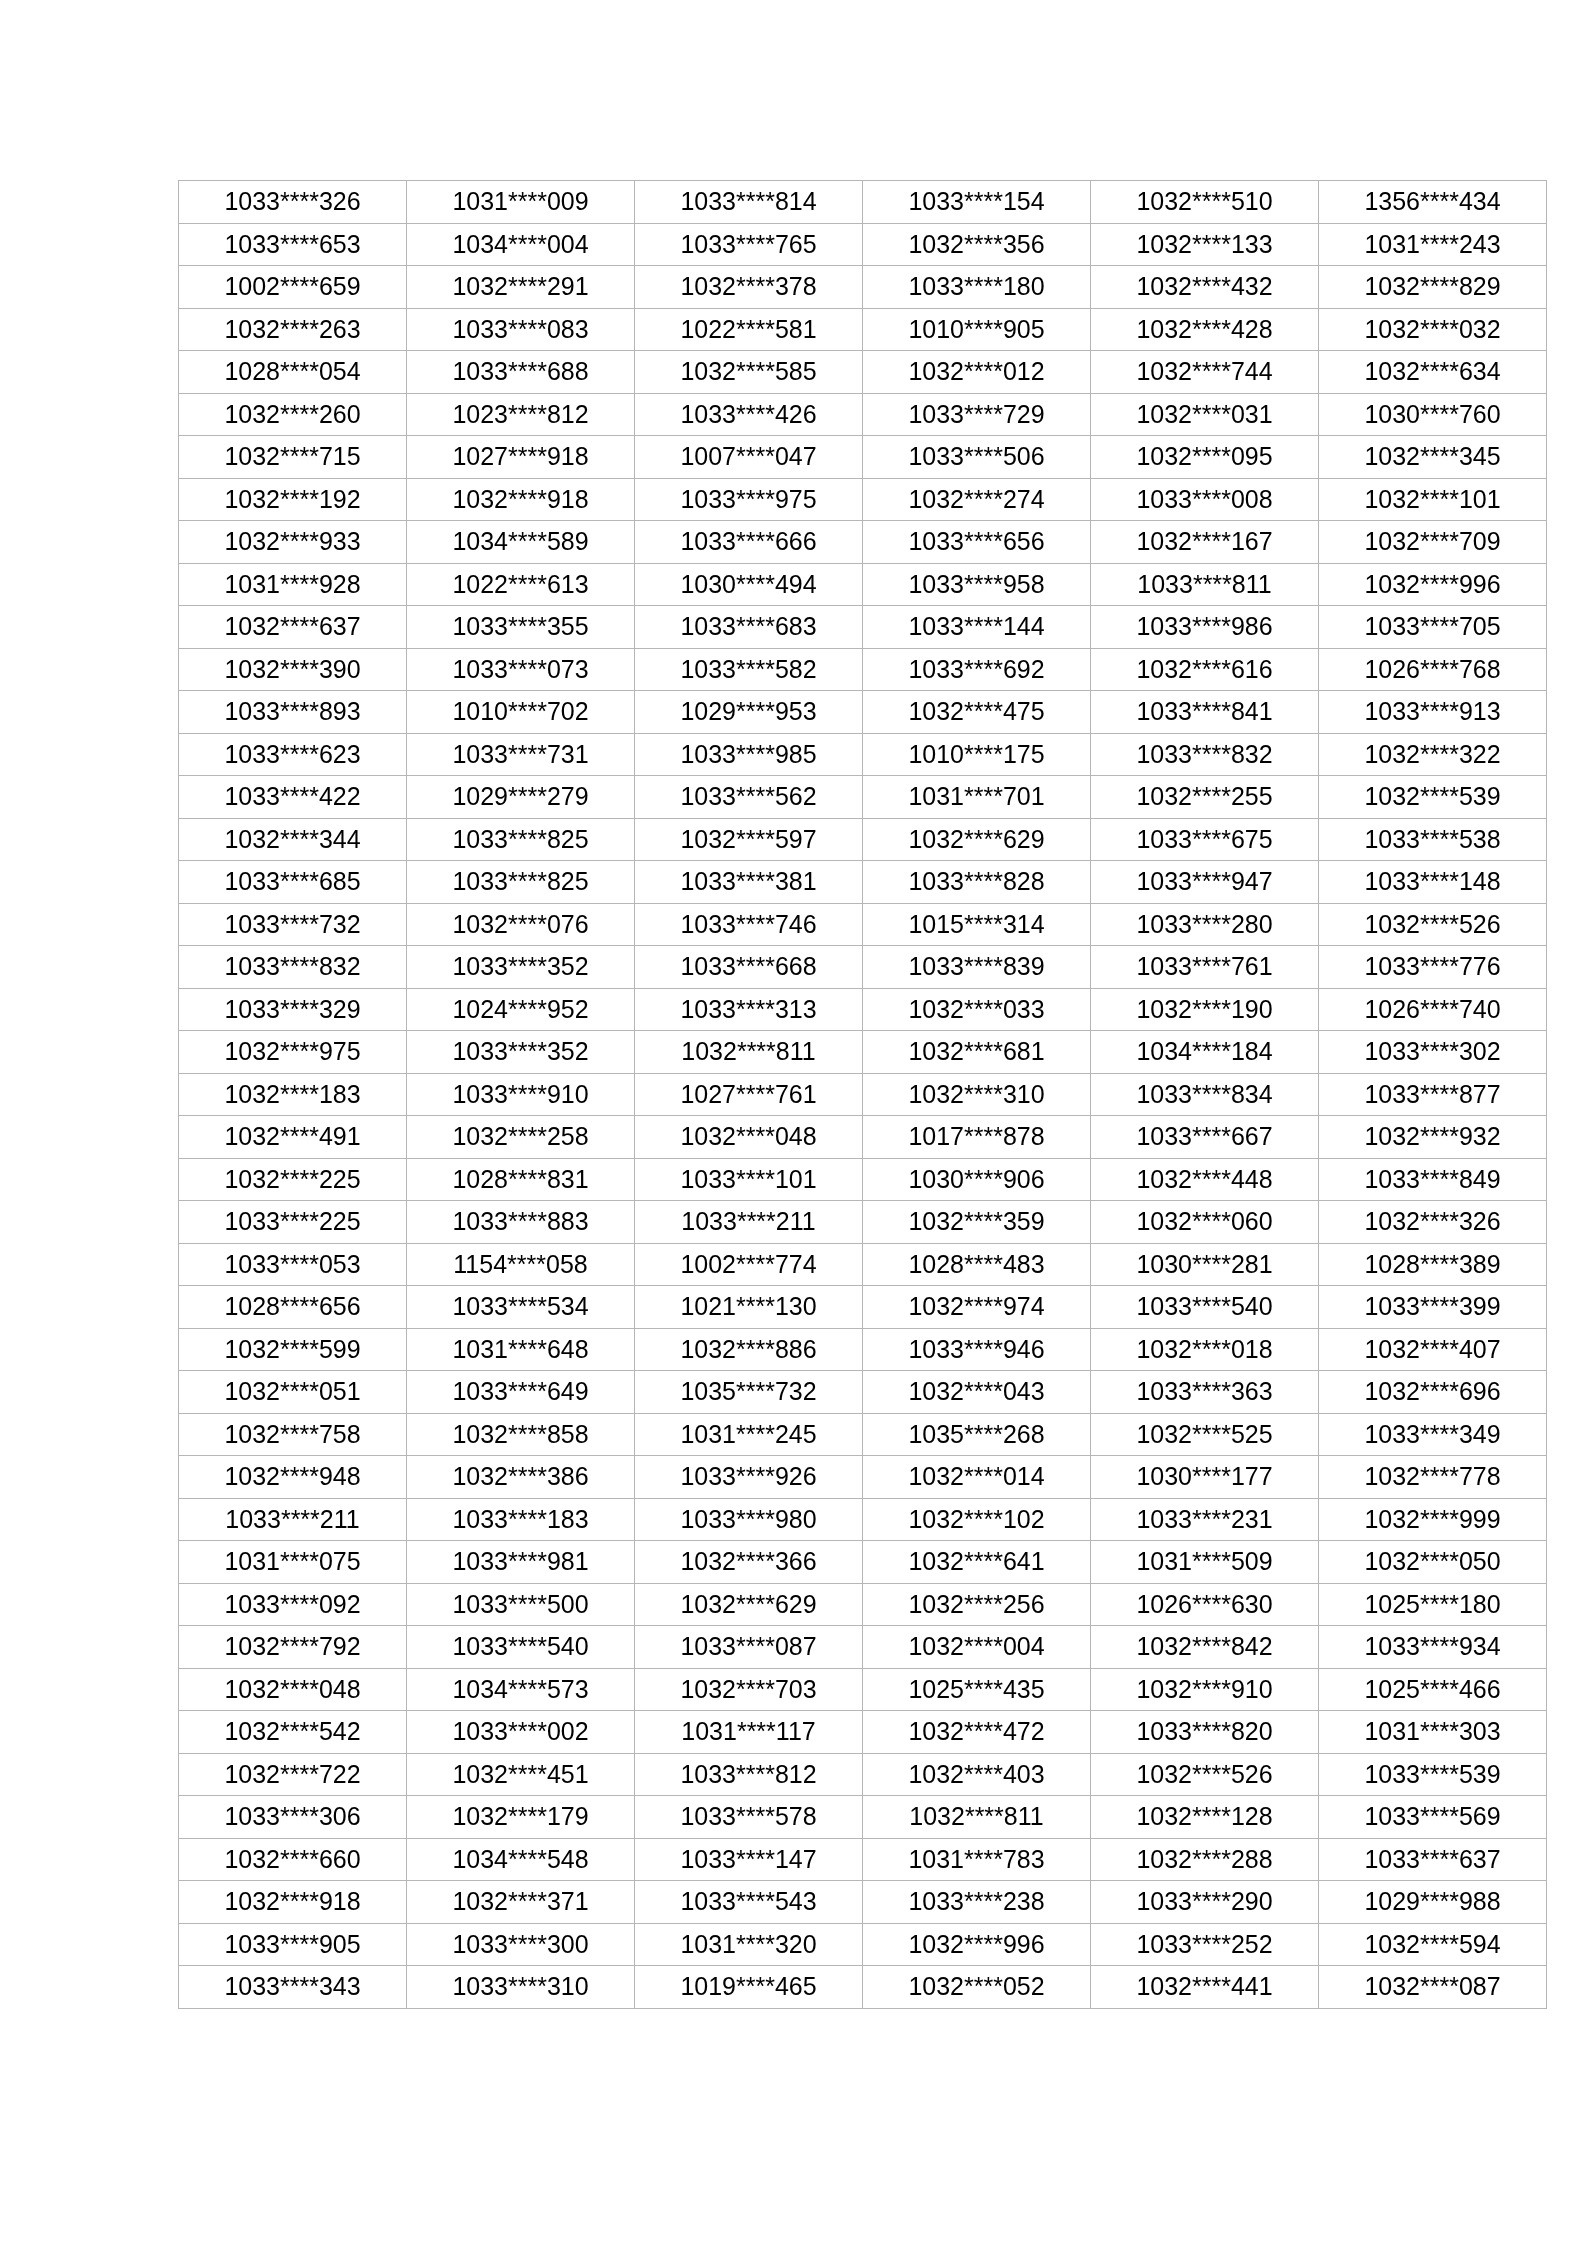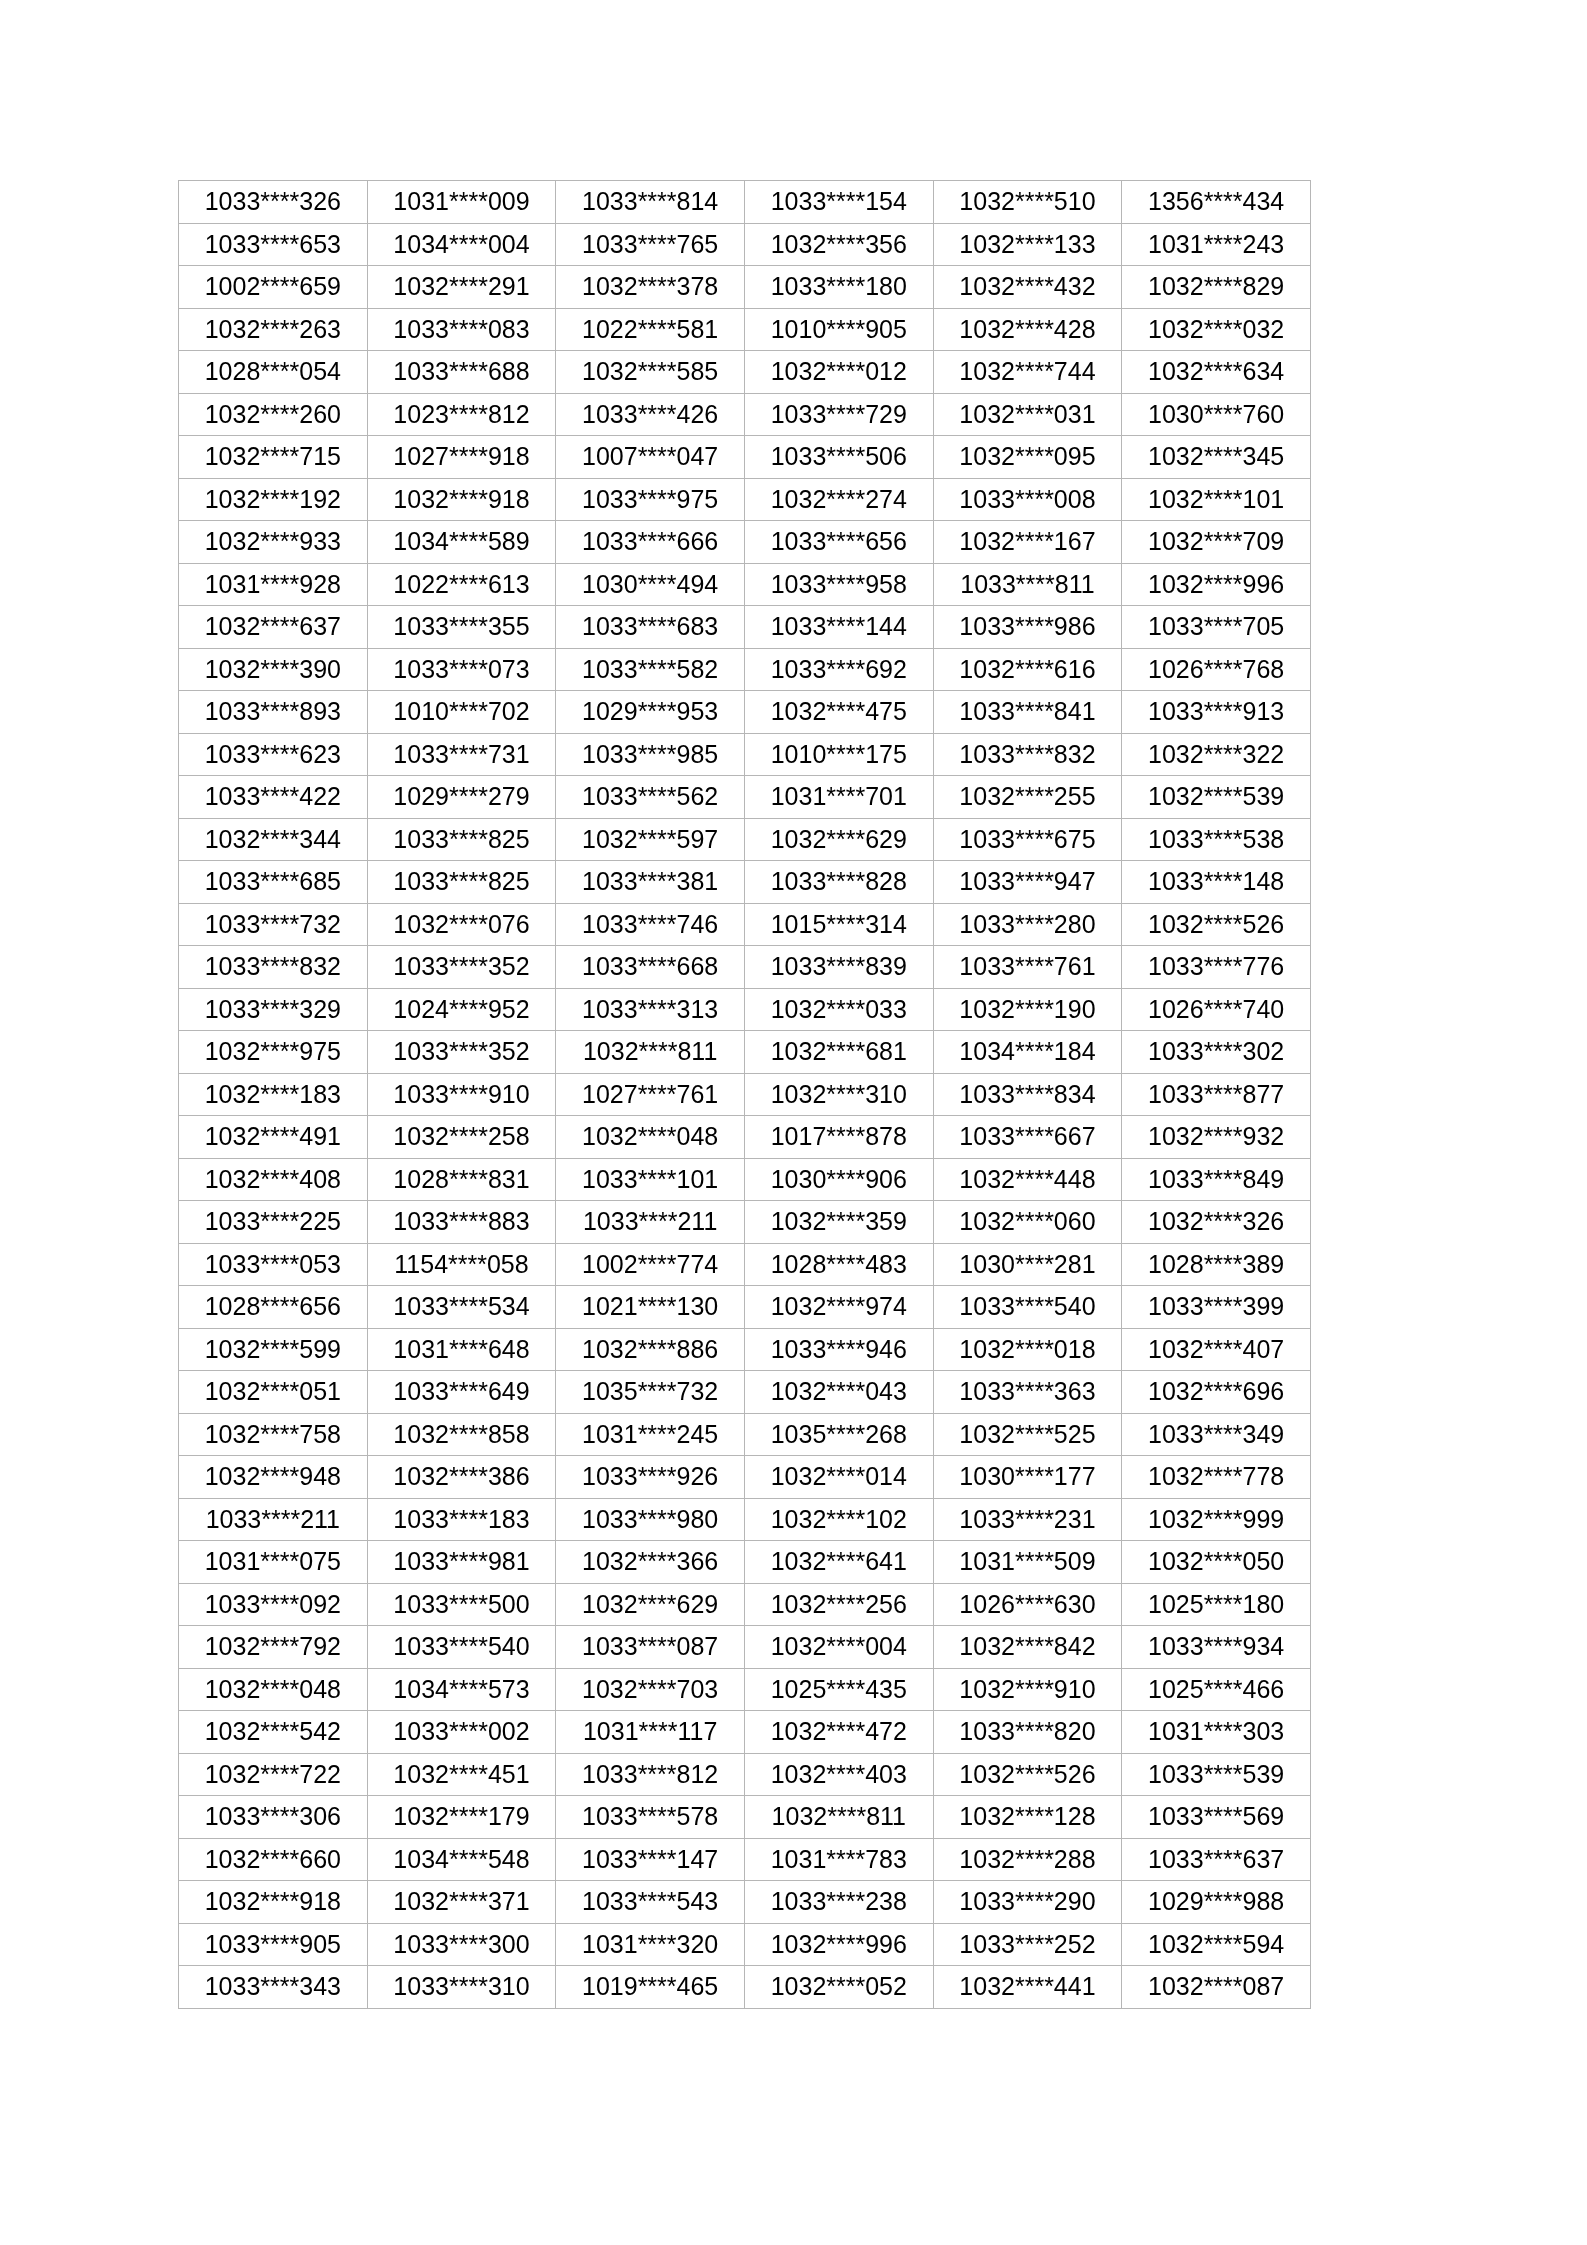--- a/index.html
+++ b/index.html
@@ -21,21 +21,21 @@
     box-sizing: border-box;
   }
   .table-wrap {
     position: absolute;
     left: 178px;
     top: 180px;
     width: 1235px;
   }
   table.masked-table {
     border-collapse: collapse;
-    width: 1133px;
+    width: 1369px;
     table-layout: fixed;
   }
   table.masked-table td {
     border: 1px solid #b6b6b6;
     height: 41.5px;
     text-align: center;
     vertical-align: middle;
     font-size: 25px;
     font-family: "Liberation Sans", sans-serif;
     color: #000000;
@@ -229,21 +229,21 @@
           </tr>
           <tr>
             <td>1032****491</td>
             <td>1032****258</td>
             <td>1032****048</td>
             <td>1017****878</td>
             <td>1033****667</td>
             <td>1032****932</td>
           </tr>
           <tr>
-            <td>1032****408</td>
+            <td>1032****225</td>
             <td>1028****831</td>
             <td>1033****101</td>
             <td>1030****906</td>
             <td>1032****448</td>
             <td>1033****849</td>
           </tr>
           <tr>
             <td>1033****225</td>
             <td>1033****883</td>
             <td>1033****211</td>

